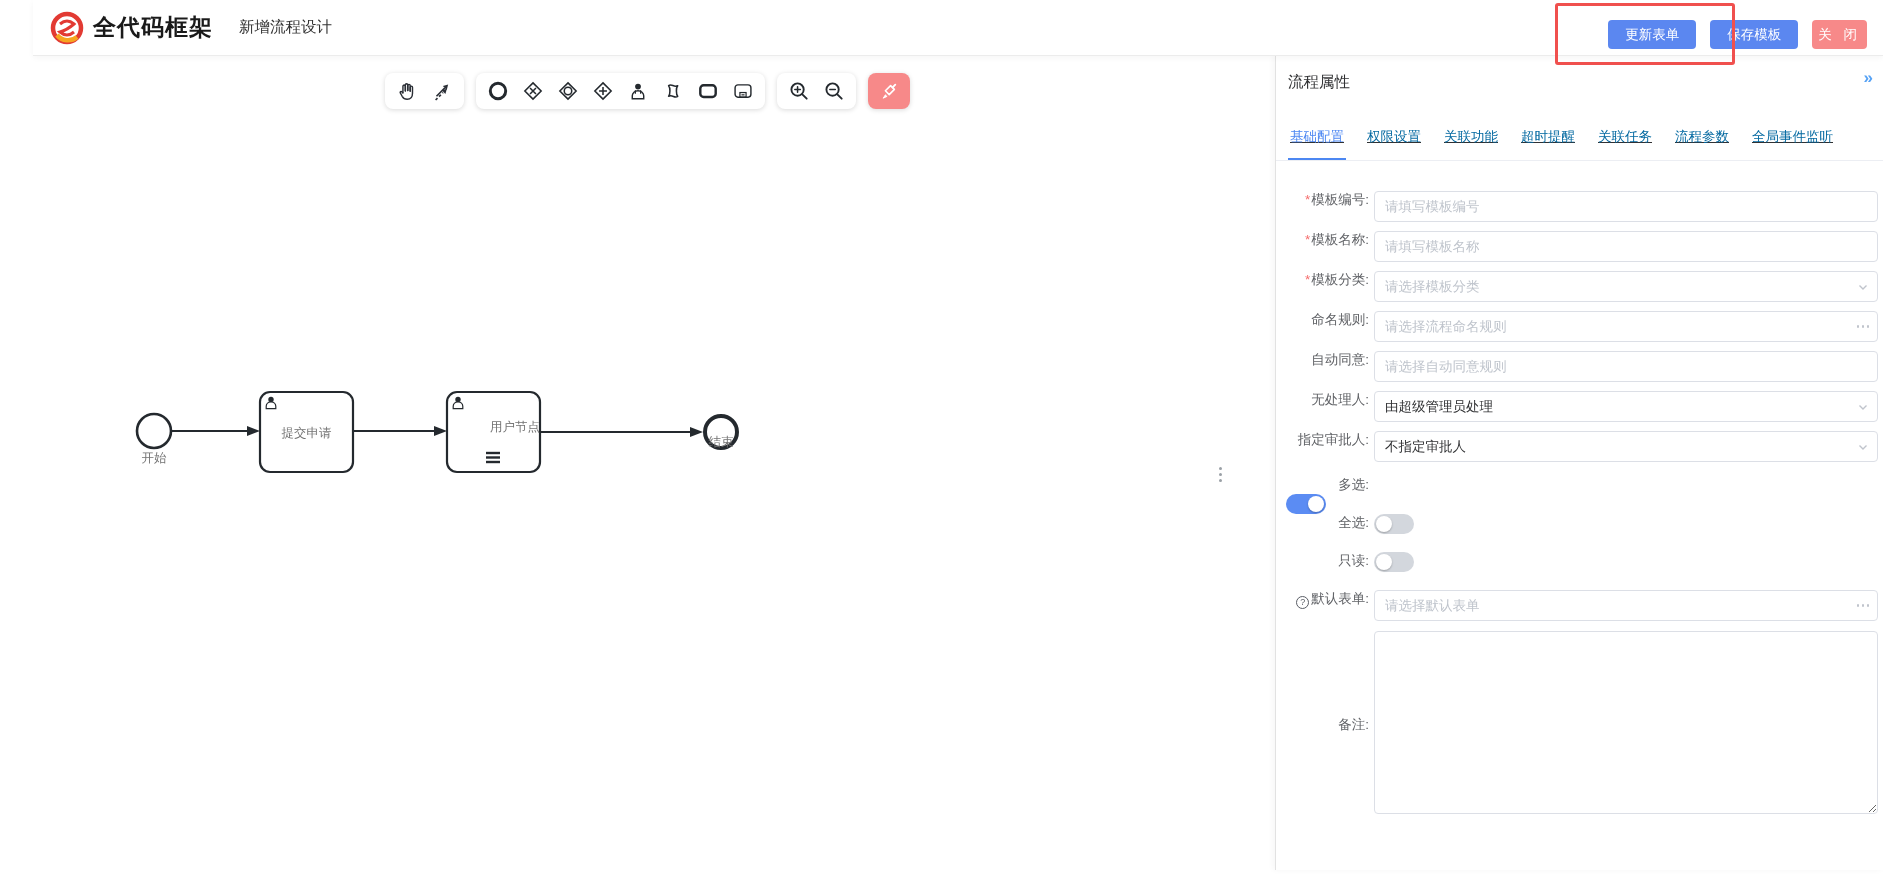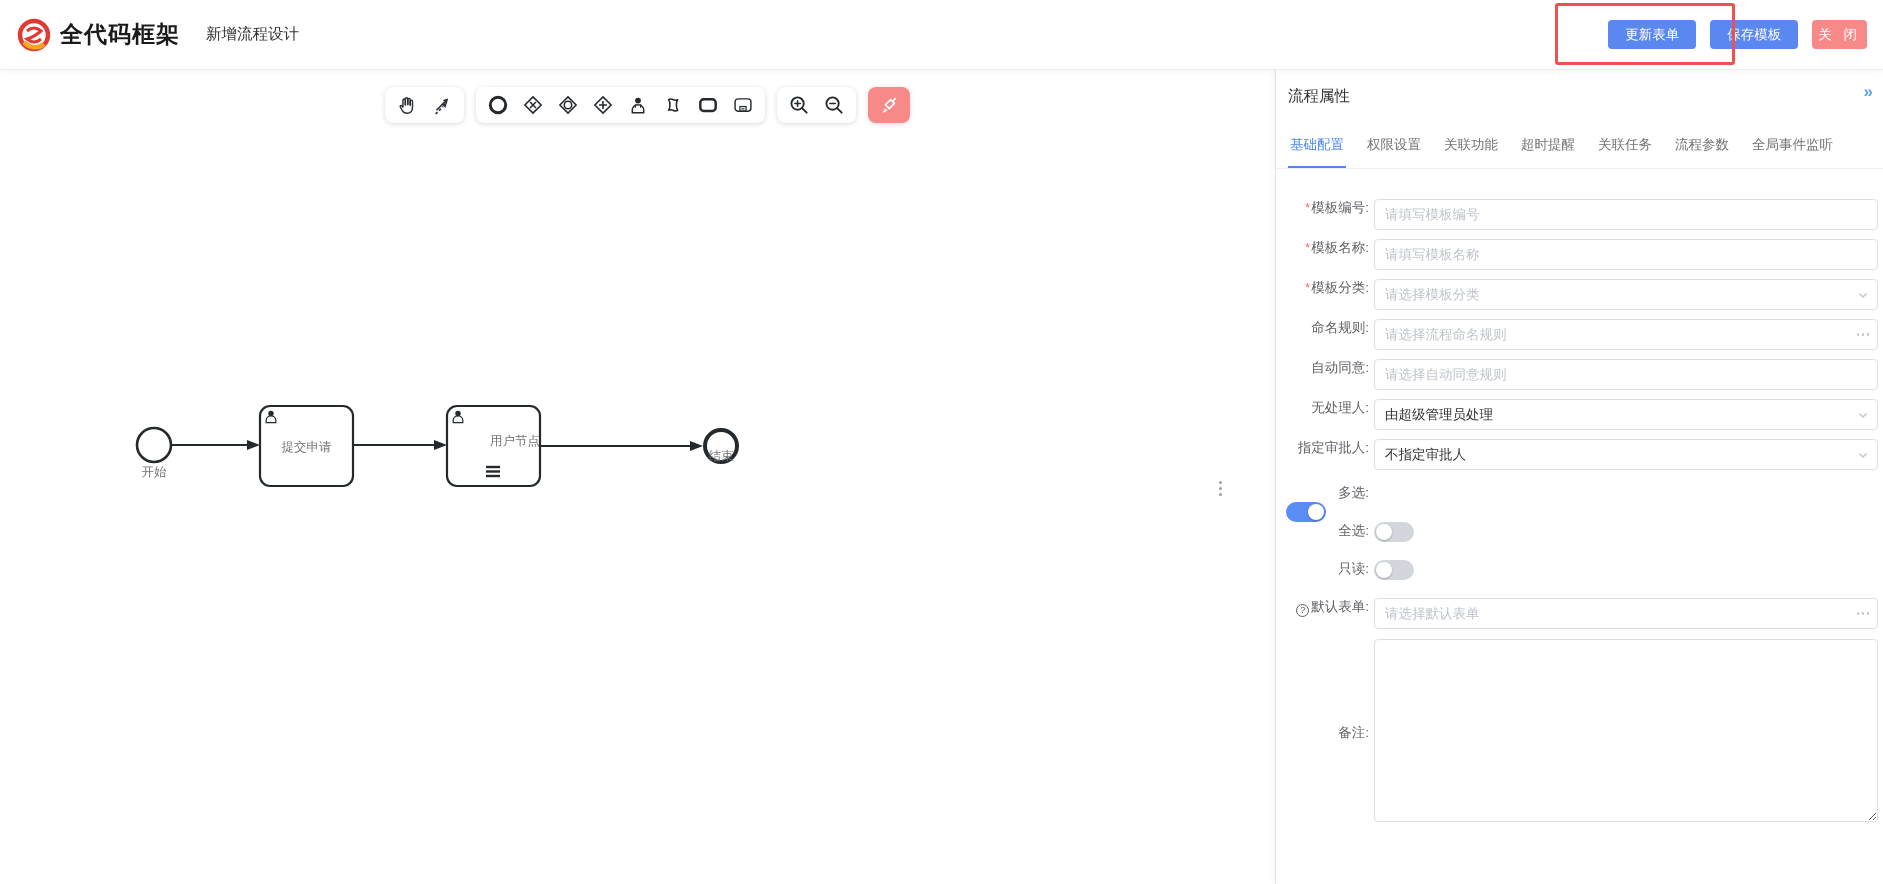--- a/index.html
+++ b/index.html
@@ -1,22 +1,22 @@
 <!DOCTYPE html>
 <html><head>
 <meta charset="utf-8">
 <style>
   * { margin:0; padding:0; box-sizing:border-box; }
   html,body { width:1883px; height:884px; overflow:hidden; background:#fff;
     font-family:"Liberation Sans","DejaVu Sans",sans-serif; color:#303133; }
 
   
-  .header { height:70px; display:flex; align-items:center; padding:0 16px;
+  .header { height:56px; display:flex; align-items:center; padding:0 16px;
     border-bottom:1px solid #ececec; box-shadow:0 2px 6px rgba(0,0,0,.04);
-    position:relative; background:#fff; z-index:5; }
+    position:relative; background:#fff; z-index:5;margin-left:33px; }
   .logo-wrap { display:flex; align-items:center; }
   .logo-text { font-size:23px; font-weight:bold; color:#1a1a1a; margin-left:8px; letter-spacing:1px; }
   .page-title { font-size:15.5px; color:#333; margin-left:26px; }
   .header-actions { position:absolute; right:16px; top:20px; display:flex; gap:14px; }
   .btn { border:none; border-radius:4px; height:29px; padding:0 17px; font-size:13.5px;
     color:#fff; cursor:pointer; font-family:inherit; }
   .btn-primary { background:#5b87f0; }
   .btn-danger  { background:#f78989; letter-spacing:4px; padding:0 6px; }
 
   .annotation-box { position:absolute; left:1555px; top:3px; width:180px; height:62px;
@@ -40,22 +40,22 @@
   .node-label { position:absolute; font-size:12.5px; color:#737373; text-align:center; pointer-events:none; }
   .divider-handle { position:absolute; left:1219px; top:411px; display:flex; flex-direction:column; gap:3px; cursor:col-resize; }
   .divider-handle i { width:3px; height:3px; border-radius:50%; background:#9aa0a6; }
 
   
   .panel { width:608px; border-left:1px solid #e2e2e2; box-shadow:-2px 0 6px rgba(0,0,0,.04);
     position:relative; background:#fff; }
   .panel-title { font-size:15.5px; color:#303133; padding:16px 0 0 12px; font-weight:500; }
   .panel-collapse { position:absolute; right:12px; top:12px; color:#56a2f5; font-size:17px;
     font-weight:bold; cursor:pointer; font-style:normal; letter-spacing:-2px; }
-  .tabs { display:flex; gap:19px; padding:0 12px; margin-top:22px; border-bottom:1px solid #eceef3; }
-  .tab { font-size:13.5px; color:#737373; padding:7px 2px 12px; cursor:pointer; border-bottom:2px solid transparent; }
+  .tabs { display:flex; gap:19px; padding:0 12px; margin-top:28px; border-bottom:1px solid #eceef3;text-decoration:underline; }
+  .tab { font-size:13.5px; color:#0369a1; padding:7px 2px 12px; cursor:pointer; border-bottom:2px solid transparent; }
   .tab.active { color:#4c87f2; border-bottom-color:#4c87f2; }
 
   .form { padding:30px 5px 0 10px; }
   .row { display:flex; align-items:flex-start; margin-bottom:9px; }
   .row label { width:88px; text-align:right; font-size:13.5px; color:#606266; flex:none;
     padding-right:5px; white-space:nowrap; }
   .req { color:#f56c6c; margin-right:1px; }
   .ctl { flex:1; position:relative; }
   .ctl input { width:100%; height:31px; border:1px solid #dcdfe6; border-radius:4px;
     padding:0 10px; font-size:13.5px; color:#303133; font-family:inherit; outline:none; background:#fff; }

